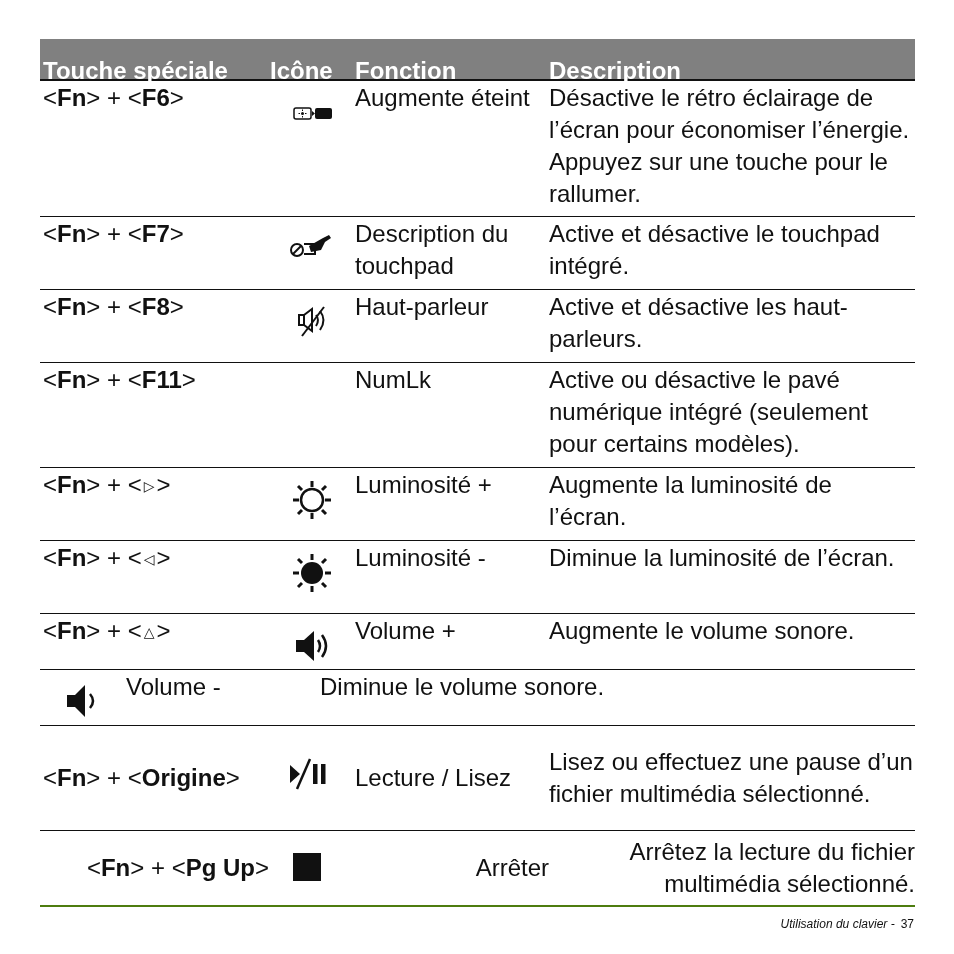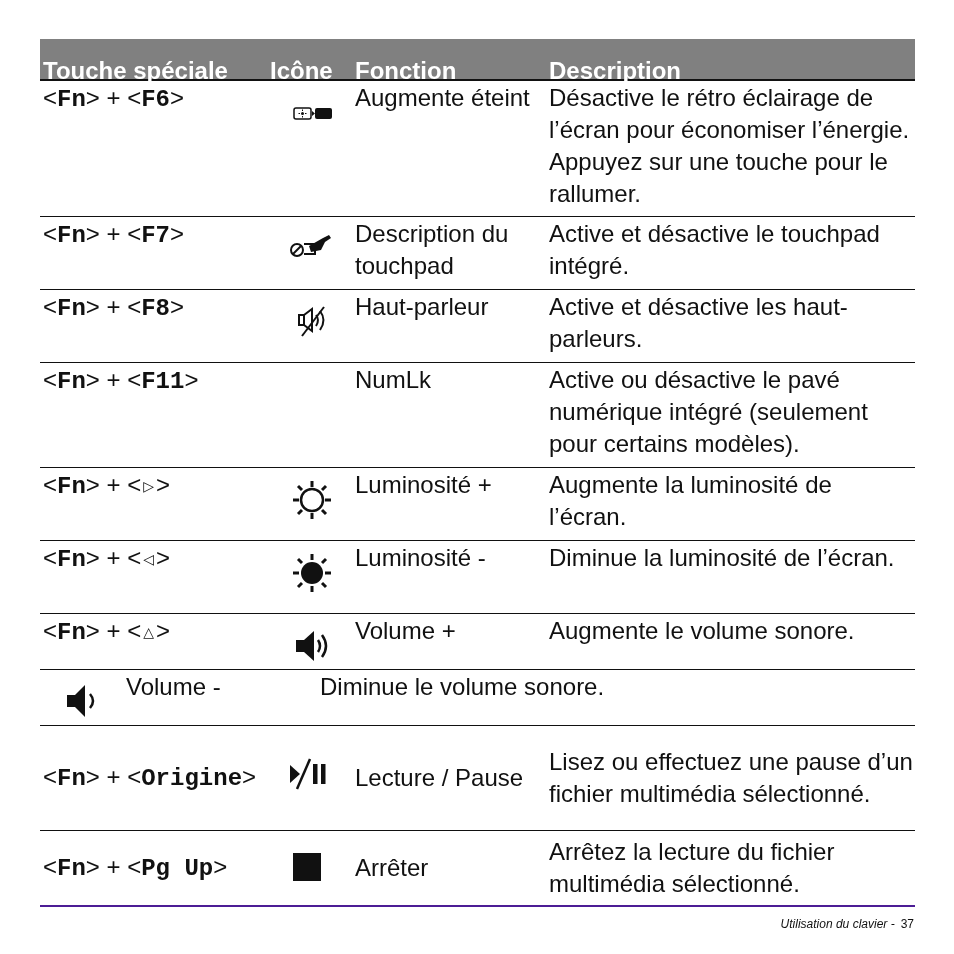--- a/index.html
+++ b/index.html
@@ -13,23 +13,23 @@
   .c2 { width: 86px; box-sizing: border-box; }
   .c3 { width: 194px; box-sizing: border-box; }
   .c4 { width: 366px; box-sizing: border-box; }
   .hdr .c2 { padding-left: 1px; }
   .row { display: flex; border-bottom: 1px solid #111; box-sizing: border-box;
          font-size: 24px; line-height: 32px; }
   .row > div { padding-top: 1px; }
   .row .c1 { padding-left: 3px; }
   .row .c3 { padding-left: 0; }
   .row .c4 { padding-left: 0; }
-  .row.last { border-bottom: 2px solid #4c1d95; }
+  .row.last { border-bottom: 2px solid #4d7c0f; text-align: right; }
   .row.mid > div { display: flex; flex-direction: column; justify-content: center; padding-top: 0; }
-  .key b { font-weight: bold; font-family: Liberation Mono, monospace; }
+  .key b { font-weight: bold; }
   .iconcell { display: flex; align-items: center; justify-content: center; }
   .row:not(.mid) .iconcell { align-items: flex-start; }
   .arrow { display: inline-block; font-size: 14px; vertical-align: middle; position: relative; top: -1px; margin: 0 2px; }
   .footer { position: absolute; right: 40px; top: 917px; font-size: 12px; font-style: italic; }
   .footer .num { font-style: normal; margin-left: 6px; }
 </style>
 </head>
 <body>
 
 <div class="tbl">
@@ -185,21 +185,21 @@
     <div class="c2 iconcell">
       <span style="margin-left:-6px">
         <svg width="50" height="36" viewBox="0 0 50 36">
           <polygon points="6,9 16,18 6,27" fill="#111"></polygon>
           <line x1="13" y1="33" x2="26" y2="3" stroke="#111" stroke-width="2.5"></line>
           <rect x="29" y="8" width="4.5" height="20" fill="#111"></rect>
           <rect x="37" y="8" width="4.5" height="20" fill="#111"></rect>
         </svg>
       </span>
     </div>
-    <div class="c3">Lecture / Pause</div>
+    <div class="c3">Lecture / Lisez</div>
     <div class="c4">Lisez ou effectuez une pause d’un fichier multimédia sélectionné.</div>
   </div>
 
   <div class="row mid last" style="height:76px">
     <div class="c1 key">
         <span>&lt;<b>Fn</b>&gt;<span> + </span>&lt;<b>Pg Up</b>&gt;</span>
       </div>
     <div class="c2 iconcell">
       <span style="margin-left:-10px;margin-top:6px">
         <svg width="30" height="30" viewBox="0 0 30 30">

